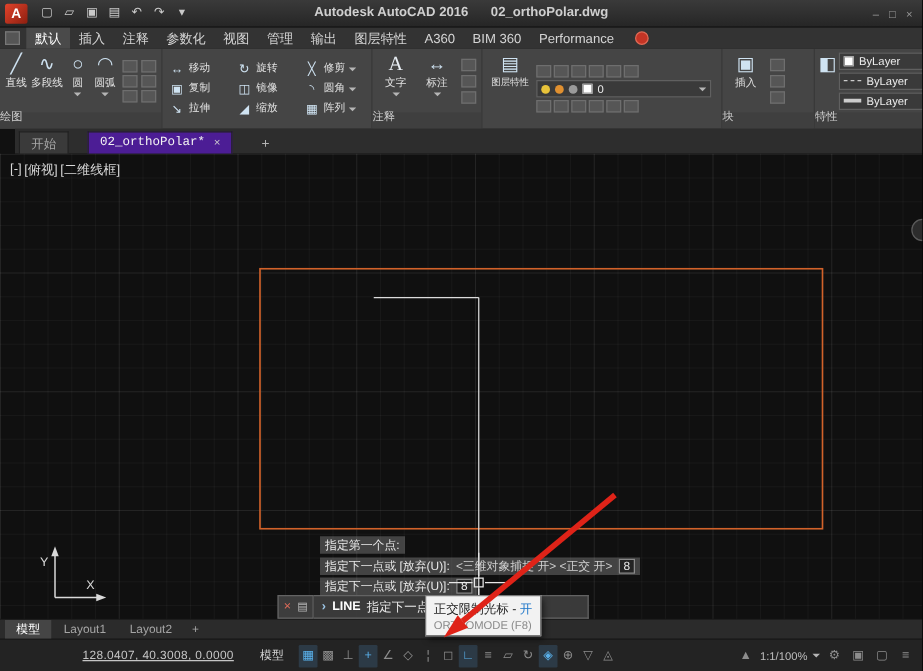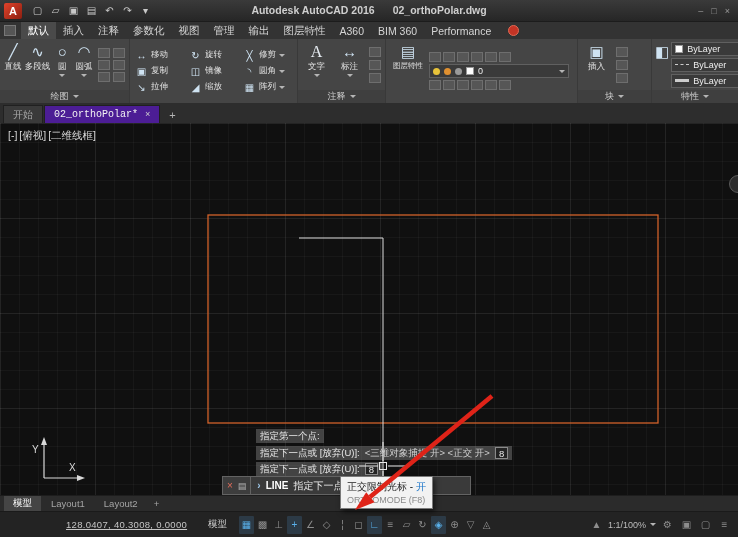--- a/index.html
+++ b/index.html
@@ -21,21 +21,21 @@
   
   .tabrow { height:17px; flex:0 0 17px; background:#333; display:flex; align-items:stretch; padding-left:4px; font-size:10.5px; }
   .wsicon { width:12px; height:11px; background:#555; border:1px solid #777; align-self:center; margin-right:5px; }
   .rtab { padding:1px 7px; color:#d5d5d5; display:flex; align-items:center; cursor:default; white-space:nowrap; }
   .rtab.active { background:#4a4a4a; color:#fff; }
   .reddot { width:11px; height:11px; border-radius:50%; background:#c43425; border:1px solid #e06a55; align-self:center; margin-left:10px; }
   
   .ribbon { height:64px; flex:0 0 64px; background:#454545; display:flex; overflow:hidden; }
   .panel { border-right:1px solid #393939; display:flex; flex-direction:column; flex:0 0 auto; }
   .panel-body { flex:1; display:flex; align-items:center; padding:2px 3px; gap:2px; }
-  .panel-footer { height:13px; background:#3f3f3f; font-size:9px; color:#cfcfcf; display:flex; align-items:center; justify-content:center; gap:4px; }
+  .panel-footer { height:13px; background:#3f3f3f; font-size:9px; color:#cfcfcf; display:flex; align-items:flex-start; justify-content:center; gap:4px;flex-direction:column; }
   .caret-down { width:0; height:0; border-left:3px solid transparent; border-right:3px solid transparent; border-top:3px solid #b5b5b5; display:inline-block; }
   .bigbtn { width:31px; display:flex; flex-direction:column; align-items:center; gap:1px; padding-top:2px; align-self:stretch; }
   .bicon { font-size:15px; line-height:17px; color:#cfe3f2; }
   .blabel { font-size:8.5px; color:#e2e2e2; white-space:nowrap; }
   .minigrid { display:grid; grid-template-columns:repeat(2,13px); gap:2px; margin-left:2px; }
   .minibox { width:12px; height:10px; background:#565656; border:1px solid #6e6e6e; }
   .modgrid { display:grid; grid-template-columns:repeat(3,54px); grid-auto-rows:15px; gap:1px 0; }
   .moditem { display:flex; align-items:center; gap:3px; font-size:8.5px; color:#e2e2e2; padding-left:2px; white-space:nowrap; }
   .micon { width:13px; font-size:10px; color:#cfe3f2; text-align:center; flex:0 0 13px; }
   .minicol { display:flex; flex-direction:column; justify-content:center; gap:3px; margin-left:2px; }
@@ -46,21 +46,21 @@
   .layer-dd { width:140px; }
   .dot { width:7px; height:7px; border-radius:50%; display:inline-block; }
   .dot-y { background:#e8c33a; } .dot-o { background:#e09030; } .dot-g { background:#9a9a9a; }
   .swatch { width:8px; height:8px; background:#fff; border:1px solid #999; display:inline-block; }
   .prop-rows { display:flex; flex-direction:column; gap:2px; width:78px; }
   .prop-rows .dd { width:78px; }
   .line-preview { width:14px; border-top:1px dashed #ccc; display:inline-block; }
   .lw-preview { width:14px; border-top:3px solid #ccc; display:inline-block; }
   .ml-auto { margin-left:auto; }
   
-  .filetabs { height:20px; flex:0 0 20px; background:#2d2d2d; display:flex; align-items:flex-end; padding-left:3px; gap:1px; }
+  .filetabs { height:20px; flex:0 0 20px; background:#2d2d2d; display:flex; align-items:flex-end; padding-left:3px; gap:15px;margin-left:12px; }
   .ftab { height:18px; padding:0 9px; font-size:10px; display:flex; align-items:center; gap:7px; background:#3a3a3a; color:#a8a8a8; border:1px solid #202020; border-bottom:none; white-space:nowrap; }
   .ftab.active { background:#4c1d95; color:#f2f2f2;font-family:Liberation Mono, monospace; }
   .fclose { font-size:9px; color:#cfcfcf; }
   .addtab { width:16px; height:16px; display:flex; align-items:center; justify-content:center; color:#b5b5b5; font-size:11px; margin-left:3px; }
   
   .canvas {
     position:relative; flex:1 1 auto; overflow:visible;
     background-color:#101010;
     background-image:
       linear-gradient(rgba(255,255,255,0.05) 1px, transparent 1px),

